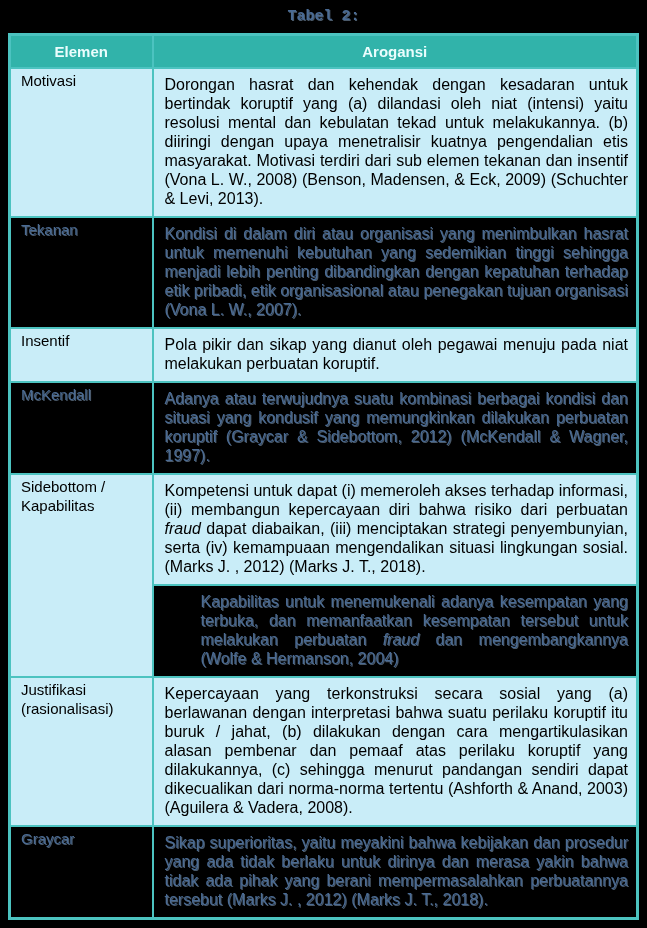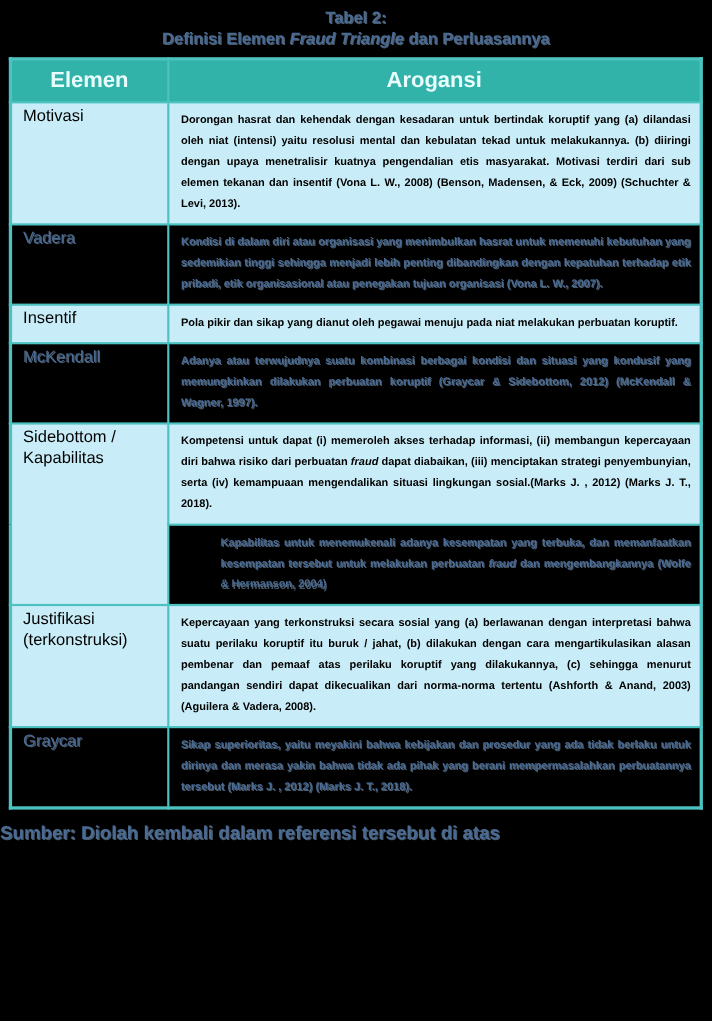--- a/index.html
+++ b/index.html
@@ -20,53 +20,53 @@
     overflow:hidden;
   }
   .page{width:647px;height:928px;padding-top:7px;}
   .title{
     text-align:center;
     font-weight:bold;
     font-size:15px;
     line-height:19px;
     color:var(--dark-text);
     text-shadow:1px 1px 0 var(--halo);
+    font-family:Liberation Mono, monospace;
   }
   table.def-table{
     width:631px;
     margin:7px 8px 0 8px;
     border-collapse:collapse;
     border:3px solid var(--border);
     table-layout:fixed;
   }
   table.def-table th, table.def-table td{
     border:2px solid var(--border);
     vertical-align:top;
   }
   col.c-el{width:143px;}
   thead th{
     background:var(--accent);
     color:var(--header-text);
     font-weight:bold;
-    font-size:20px;
+    font-size:15px;
     text-align:center;
     padding:7px 4px;
   }
   td.el{
     font-weight:normal;
     font-size:15px;
     line-height:19px;
     padding:2px 6px 6px 10px;
   }
   td.def{
-    font-size:10px;
+    font-size:16px;
     line-height:19px;
     text-align:justify;
     padding:6px 8px 8px 11px;
-    font-weight:bold;
   }
   tr.light td{background:var(--light-bg);color:#000;}
   tr.dark td{
     background:var(--dark-bg);
     color:var(--dark-text);
     text-shadow:1px 1px 0 var(--halo);
   }
   td.el.span-light{background:var(--light-bg);color:#000;text-shadow:none;}
   td.def.dark-cell{
     background:var(--dark-bg);
@@ -84,60 +84,59 @@
   }
   em{font-style:italic;}
 </style>
 </head>
 <body>
 
 <div class="page">
 
   <div class="title">
     <div>Tabel 2:</div>
-    <div>Definisi Elemen <em>Fraud Triangle</em> dan Perluasannya</div>
   </div>
 
   <table class="def-table">
     <colgroup>
         <col class="c-el">
         <col class="c-def">
       </colgroup>
     <thead>
       <tr>
         <th>Elemen</th>
         <th>Arogansi</th>
       </tr>
     </thead>
     <tbody>
       <tr class="light">
         <td class="el">Motivasi</td>
         <td class="def">Dorongan hasrat dan kehendak dengan kesadaran untuk bertindak koruptif yang (a) dilandasi oleh niat (intensi) yaitu resolusi mental dan kebulatan tekad untuk melakukannya. (b) diiringi dengan upaya menetralisir kuatnya pengendalian etis masyarakat. Motivasi terdiri dari sub elemen tekanan dan insentif (Vona L. W., 2008) (Benson, Madensen, &amp; Eck, 2009) (Schuchter &amp; Levi, 2013).</td>
       </tr>
       <tr class="dark">
-        <td class="el">Vadera</td>
+        <td class="el">Tekanan</td>
         <td class="def">Kondisi di dalam diri atau organisasi yang menimbulkan hasrat untuk memenuhi kebutuhan yang sedemikian tinggi sehingga menjadi lebih penting dibandingkan dengan kepatuhan terhadap etik pribadi, etik organisasional atau penegakan tujuan organisasi (Vona L. W., 2007).</td>
       </tr>
       <tr class="light">
         <td class="el">Insentif</td>
         <td class="def">Pola pikir dan sikap yang dianut oleh pegawai menuju pada niat melakukan perbuatan koruptif.</td>
       </tr>
       <tr class="dark">
         <td class="el">McKendall</td>
         <td class="def">Adanya atau terwujudnya suatu kombinasi berbagai kondisi dan situasi yang kondusif yang memungkinkan dilakukan perbuatan koruptif (Graycar &amp; Sidebottom, 2012) (McKendall &amp; Wagner, 1997).</td>
       </tr>
       <tr class="light">
         <td class="el span-light" rowspan="2">Sidebottom / Kapabilitas</td>
         <td class="def">Kompetensi untuk dapat (i) memeroleh akses terhadap informasi, (ii) membangun kepercayaan diri bahwa risiko dari perbuatan <em>fraud</em> dapat diabaikan, (iii) menciptakan strategi penyembunyian, serta (iv) kemampuaan mengendalikan situasi lingkungan sosial.(Marks J. , 2012) (Marks J. T., 2018).</td>
       </tr>
       <tr class="light">
         <td class="def dark-cell">Kapabilitas untuk menemukenali adanya kesempatan yang terbuka, dan memanfaatkan kesempatan tersebut untuk melakukan perbuatan <em>fraud</em> dan mengembangkannya (Wolfe &amp; Hermanson, 2004)</td>
       </tr>
       <tr class="light">
-        <td class="el">Justifikasi (terkonstruksi)</td>
+        <td class="el">Justifikasi (rasionalisasi)</td>
         <td class="def">Kepercayaan yang terkonstruksi secara sosial yang (a) berlawanan dengan interpretasi bahwa suatu perilaku koruptif itu buruk / jahat, (b) dilakukan dengan cara mengartikulasikan alasan pembenar dan pemaaf atas perilaku koruptif yang dilakukannya, (c) sehingga menurut pandangan sendiri dapat dikecualikan dari norma-norma tertentu (Ashforth &amp; Anand, 2003) (Aguilera &amp; Vadera, 2008).</td>
       </tr>
       <tr class="dark">
         <td class="el">Graycar</td>
         <td class="def">Sikap superioritas, yaitu meyakini bahwa kebijakan dan prosedur yang ada tidak berlaku untuk dirinya dan merasa yakin bahwa tidak ada pihak yang berani mempermasalahkan perbuatannya tersebut (Marks J. , 2012) (Marks J. T., 2018).</td>
       </tr>
     </tbody>
   </table>
 
   <div class="caption">Sumber: Diolah kembali dalam referensi tersebut di atas</div>

